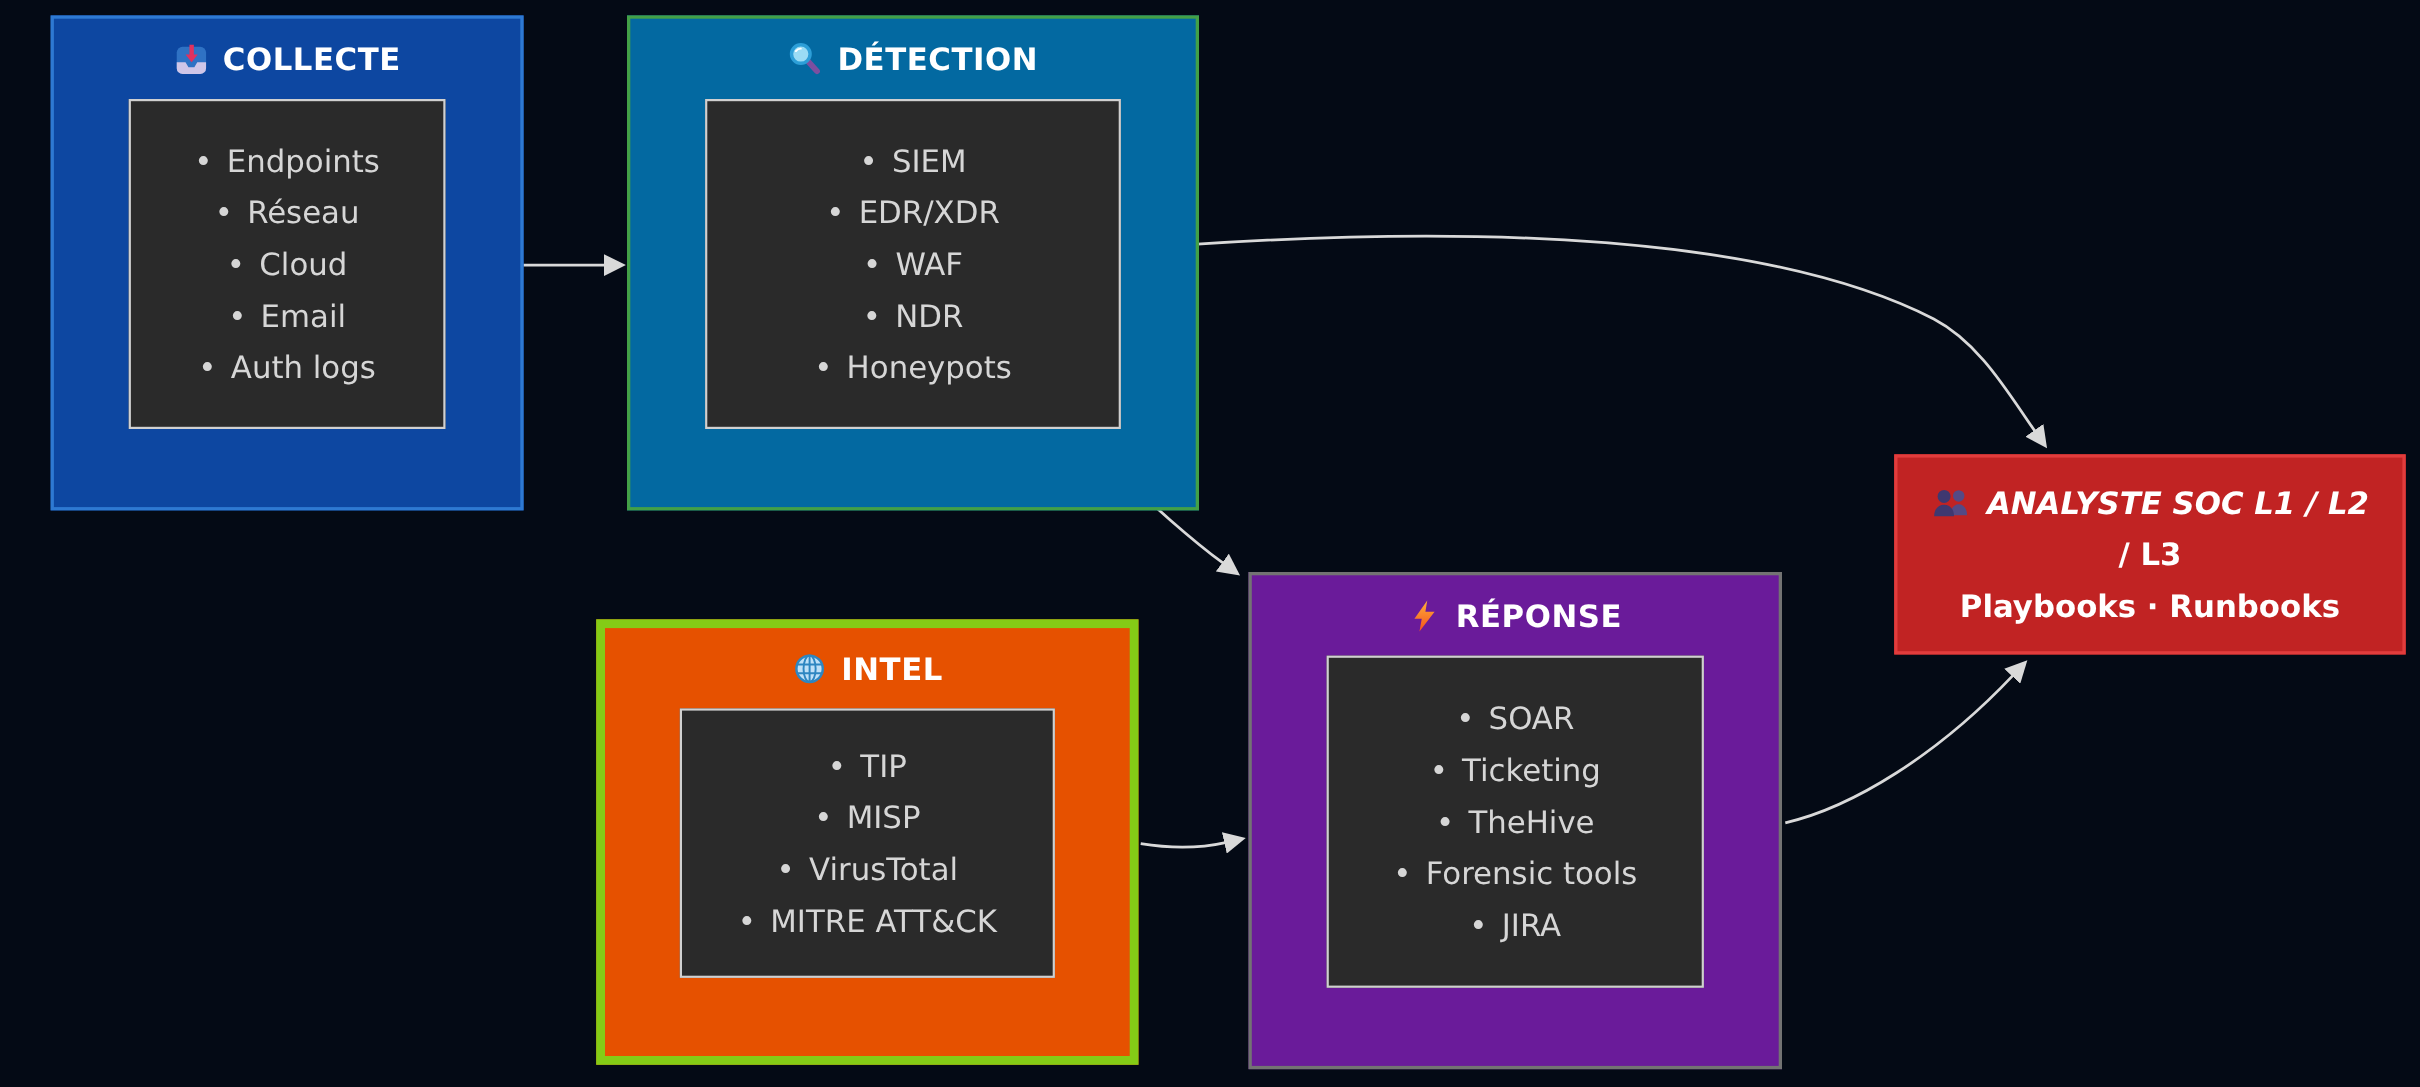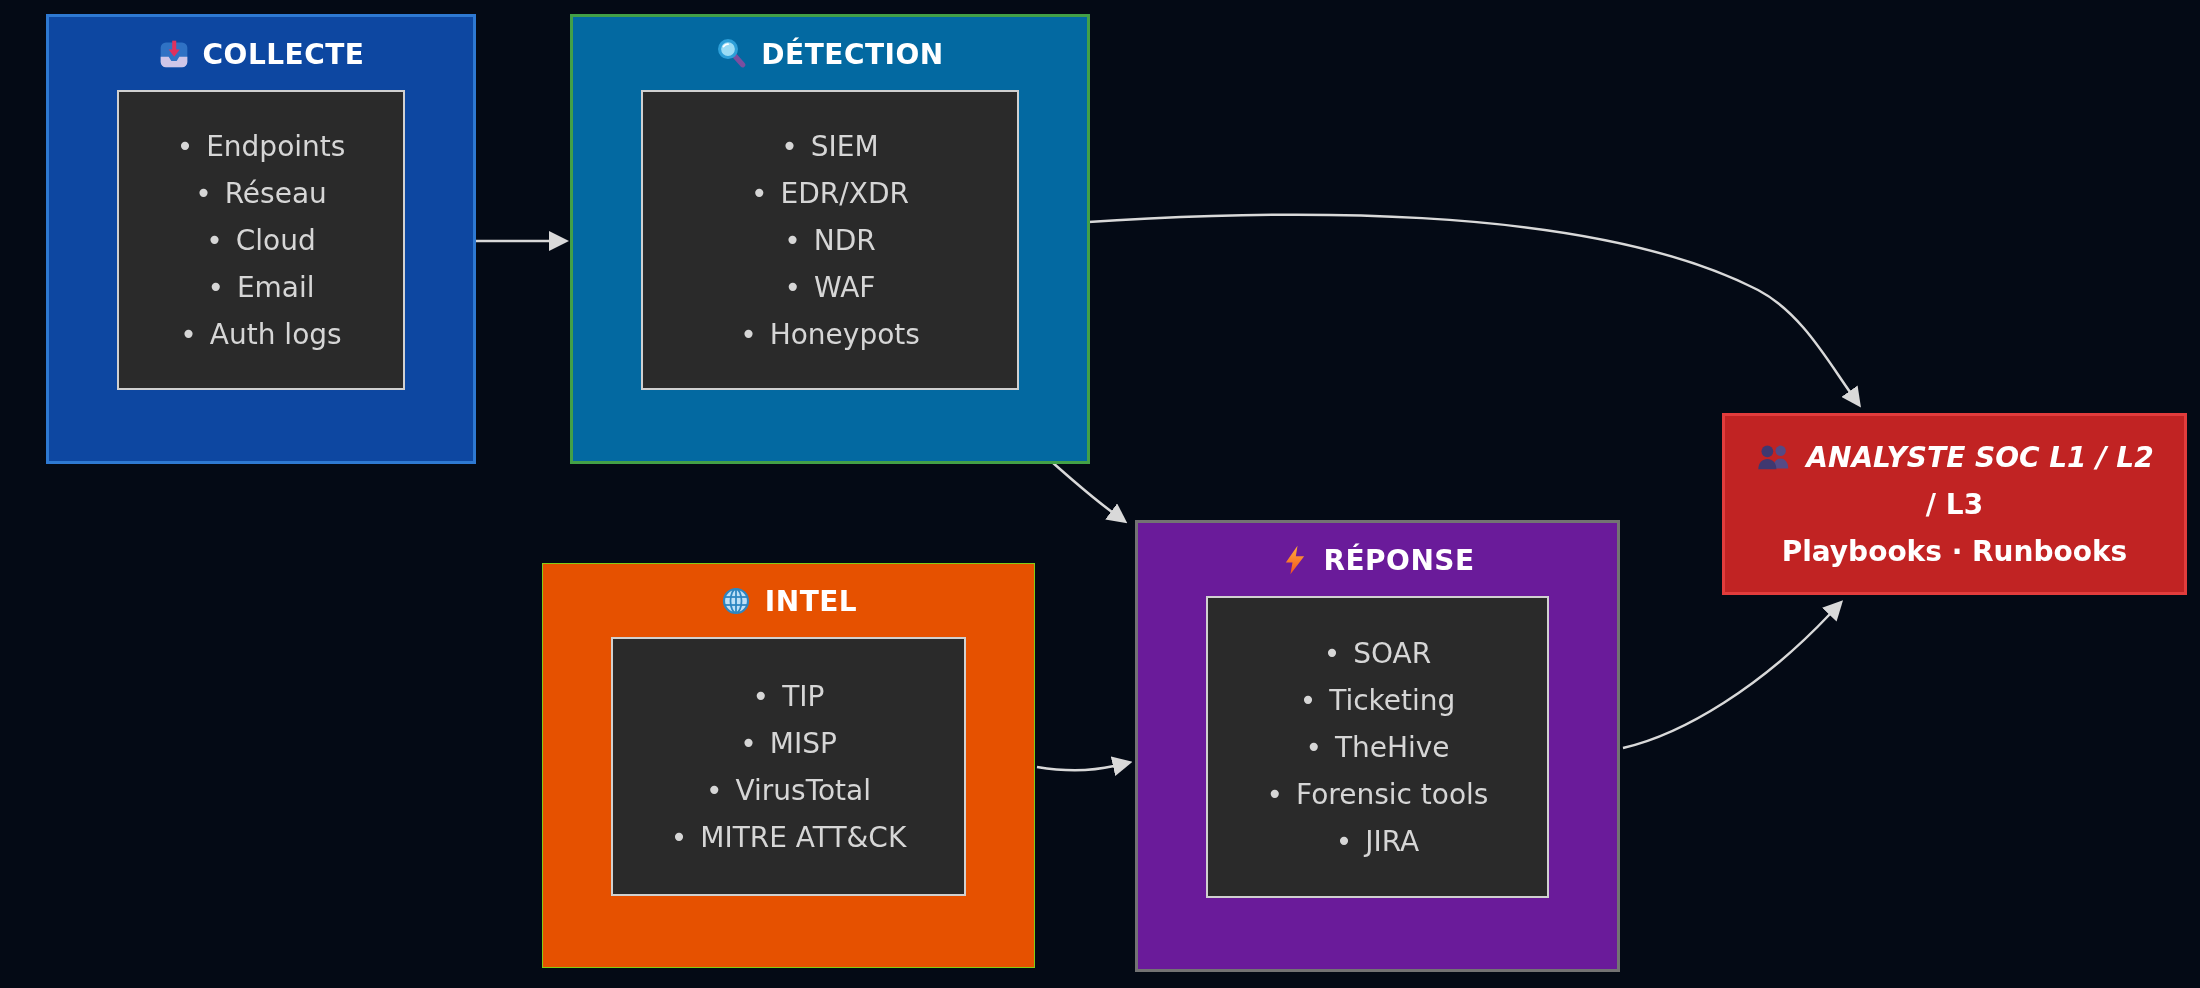--- a/index.html
+++ b/index.html
@@ -52,21 +52,21 @@
   .inner li {
     text-align: center;
     font-size: 28px;
     line-height: 47px;
     color: #d6d6d6;
   }
   .inner li::before { content: "•"; margin-right: 13px; }
 
   #node-collecte  { left: 14px;   top: 14px;  width: 430px; height: 450px; background: #0d47a1; border: 3px solid #2e79d2; margin-left: 32px; }
   #node-detection { left: 570px;  top: 14px;  width: 520px; height: 450px; background: #0369a1; border: 3px solid #43a047; }
-  #node-intel     { left: 542px;  top: 563px; width: 493px; height: 405px; background: #e65100; border: 1px solid #84cc16; }
+  #node-intel     { left: 542px;  top: 563px; width: 493px; height: 405px; background: #e65100; border: 8px solid #84cc16; }
   #node-reponse   { left: 1135px; top: 520px; width: 485px; height: 452px; background: #6a1b9a; border: 3px solid #737373; }
   #node-analyste  {
     left: 1722px; top: 413px; width: 465px; height: 182px;
     background: #c12323; border: 3px solid #e23c3c;
     display: flex; flex-direction: column;
     align-items: center; justify-content: center;
     color: #ffffff; font-size: 28px; font-weight: bold;
     line-height: 47px;
   }
   #node-analyste .line1 { display: flex; align-items: center; gap: 13px; font-style: italic; }
@@ -121,22 +121,22 @@
           <circle cx="13.5" cy="12.5" r="9.5" fill="#9adcf5" stroke="#2d9fd8" stroke-width="3.5"></circle>
           <path d="M8.5 9.5 a6 6 0 0 1 5 -2.5" fill="none" stroke="#ffffff" stroke-width="2" stroke-linecap="round"></path>
         </svg>
       </span>
       <span>DÉTECTION</span>
     </div>
     <div class="inner">
       <ul>
         <li>SIEM</li>
         <li>EDR/XDR</li>
+        <li>WAF</li>
         <li>NDR</li>
-        <li>WAF</li>
         <li>Honeypots</li>
       </ul>
     </div>
   </div>
 
   <div class="node" id="node-intel">
     <div class="title">
       <span class="icon">
         <svg width="32" height="32" viewBox="0 0 36 36">
           <circle cx="18" cy="18" r="13.5" fill="#bfe0f7" stroke="#2e86c1" stroke-width="2.5"></circle>

